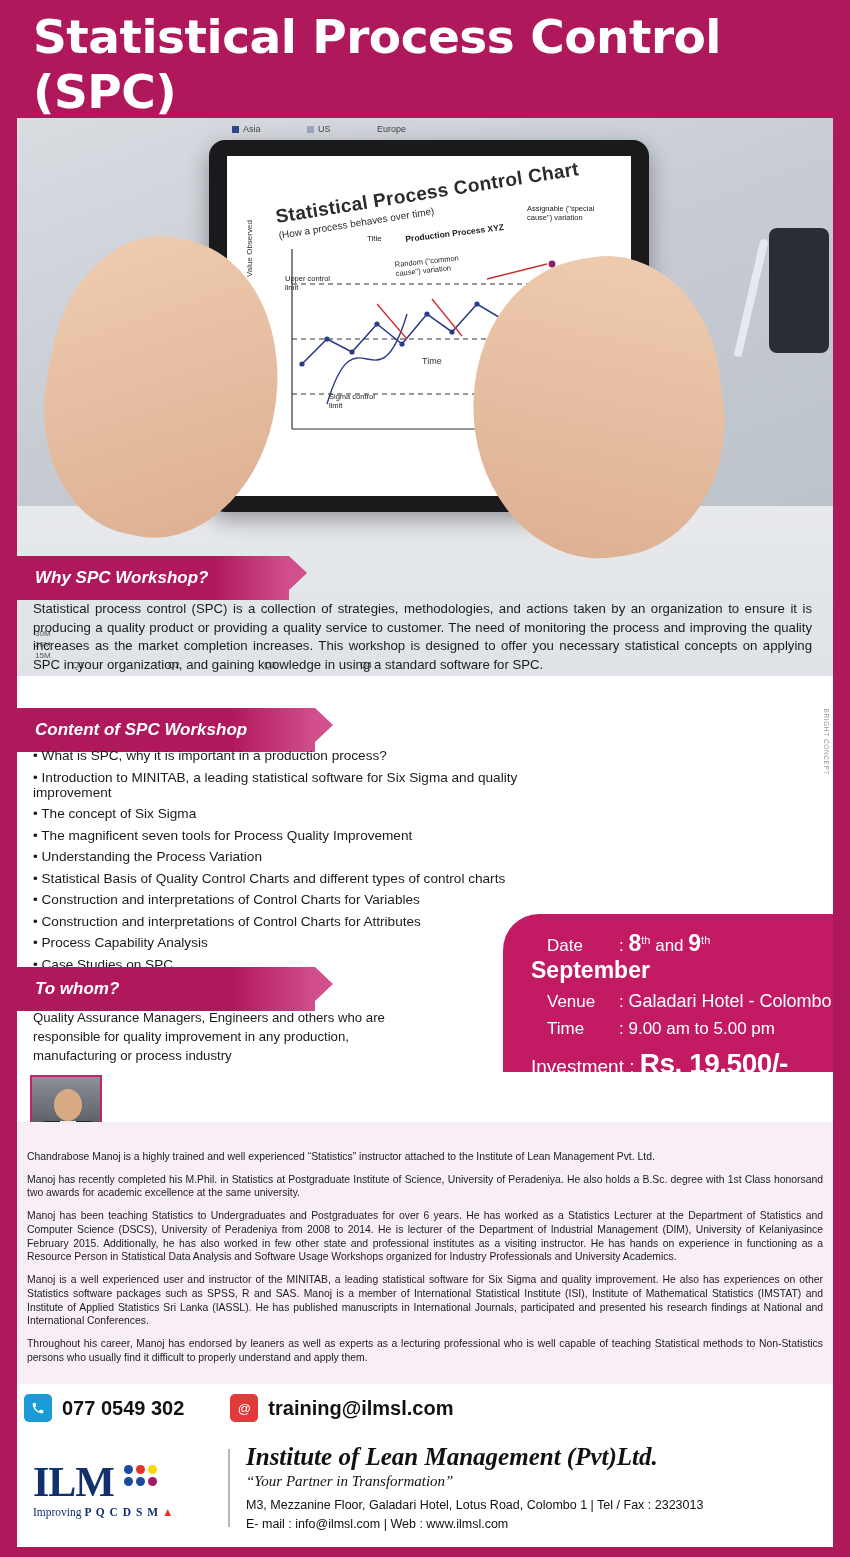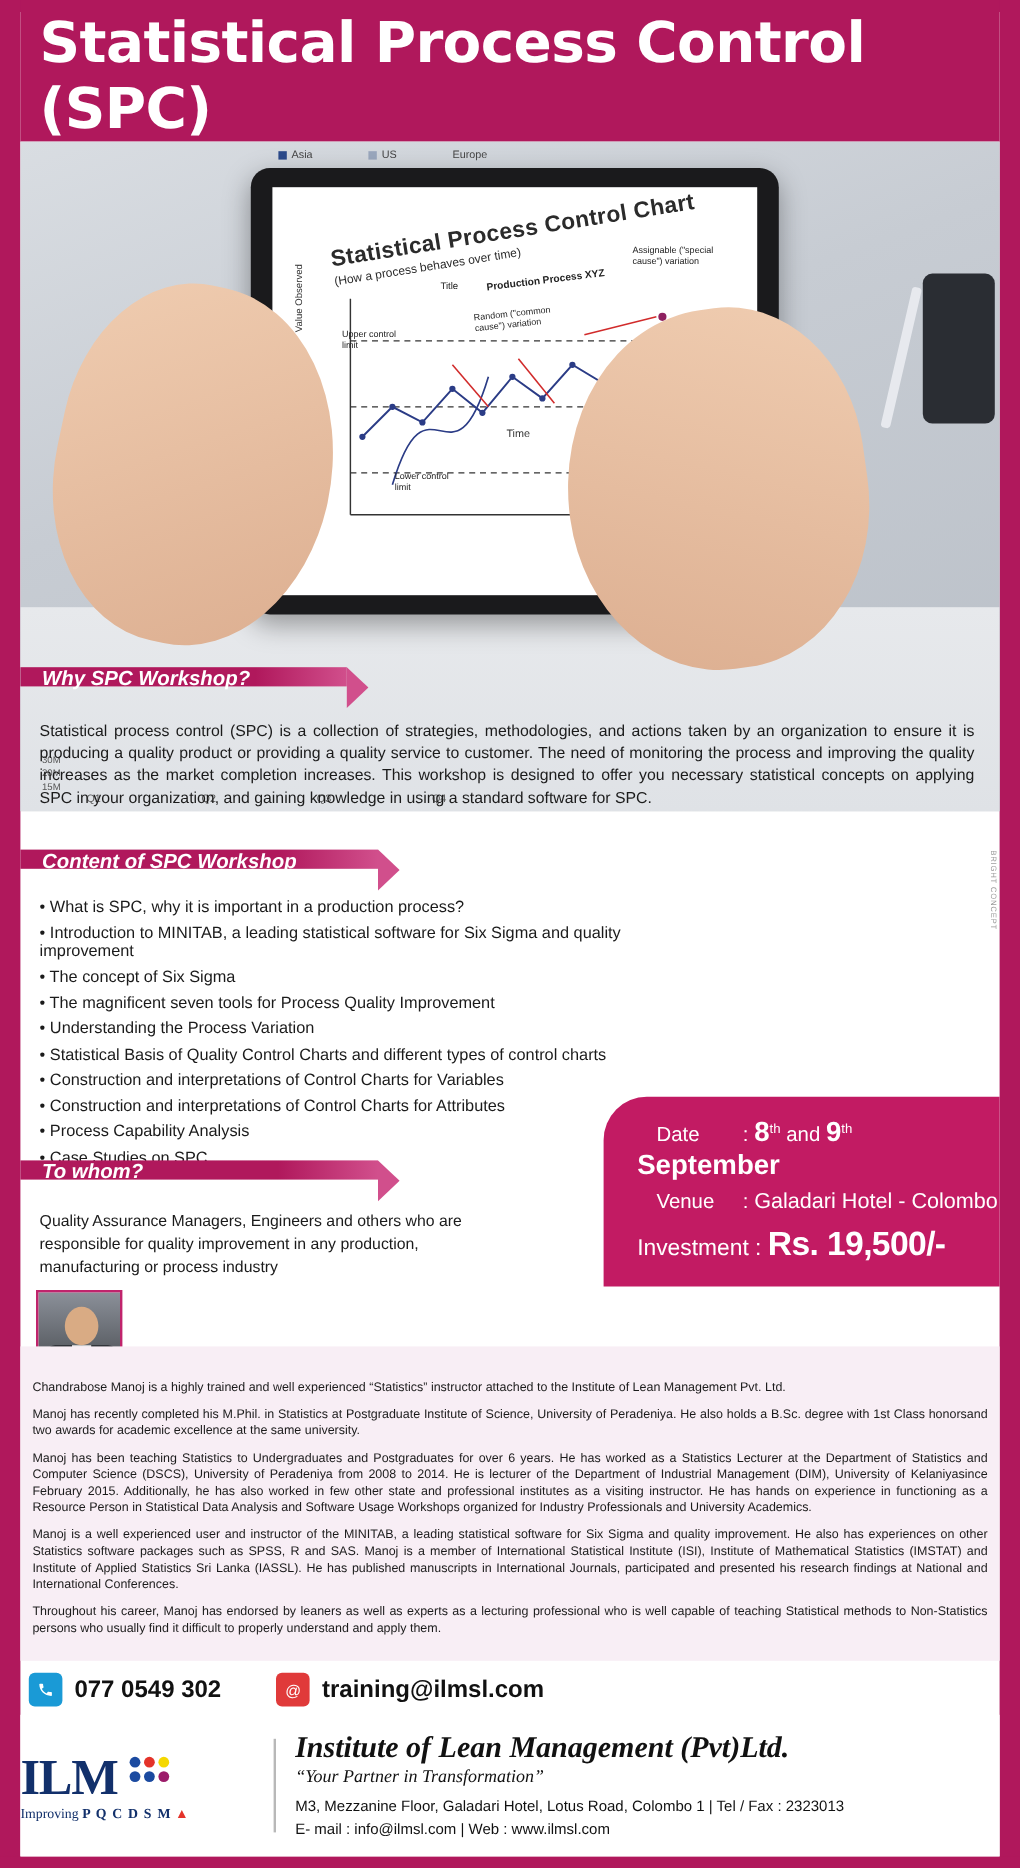--- a/index.html
+++ b/index.html
@@ -86,23 +86,23 @@
   .hand-l { left: 30px; top: 120px; width: 230px; height: 300px; transform: rotate(12deg); background: linear-gradient(150deg,#f0cdb1,#dcae90); border-radius: 45% 55% 50% 50%; }
   .hand-r { right: 110px; top: 140px; width: 250px; height: 300px; transform: rotate(-8deg); background: linear-gradient(200deg,#f0cdb1,#dcae90); border-radius: 55% 45% 50% 50%; }
   .pen {
     position: absolute; right: 78px; top: 120px; width: 8px; height: 120px;
     background: #e7e9ee; transform: rotate(13deg); border-radius: 3px;
   }
   .phone { position: absolute; right: 4px; top: 110px; width: 60px; height: 125px; background: #2a2d33; border-radius: 8px;}
 
   
   .sec-bar {
-    position: absolute; left: 17px; height: 16px;
+    position: absolute; left: 17px; height: 44px;
     background: linear-gradient(90deg, #b0185c 72%, #d14f8c 100%);
-    color: #fff; display: flex; 
+    color: #fff; display: flex; align-items: center;
     font-style: italic; font-weight: bold; font-size: 17px;
     padding-left: 18px;
   }
   .sec-bar::after {
     content: ""; position: absolute; right: -18px; top: 0;
     border-left: 18px solid #d14f8c;
     border-top: 17px solid transparent;
     border-bottom: 17px solid transparent;
   }
   .body-text {
@@ -158,21 +158,21 @@
     font-size: 13px;
   }
   .ico.mail { background: #e03a3a; }
   .contact .txt { font-size: 20px; font-weight: bold; color: #111; }
   .contact .gap { width: 26px; }
 
   .footer {
     position: absolute; left: 17px; right: 17px; bottom: 10px; height: 118px;
     background: #fff; display: flex; align-items: center;
   }
-  .logo { width: 195px; padding-left: 0; }
+  .logo { width: 195px; padding-left: 16px; }
   .logo .ilm {
     font-family: "Liberation Serif", serif;
     font-size: 42px; font-weight: bold; color: #12306b; letter-spacing: -1px;
   }
   .dots { display: inline-block; vertical-align: 10px; margin-left: 6px;}
   .dots i { display: block; height: 9px; }
   .dots i span { display: inline-block; width: 9px; height: 9px; margin-right: 3px; border-radius: 50%; }
   .logo .sub { font-size: 11.5px; color: #12306b; font-family: "Liberation Serif", serif; }
   .logo .sub b { letter-spacing: 1px; }
   .divider { width: 2px; height: 78px; background: #b8b8b8; margin: 0 16px; }
@@ -261,21 +261,21 @@
           <line x1="120" y1="60" x2="150" y2="95" stroke="#d12b2b" stroke-width="1.3"></line>
           <line x1="175" y1="55" x2="205" y2="92" stroke="#d12b2b" stroke-width="1.3"></line>
           <line x1="230" y1="35" x2="290" y2="20" stroke="#d12b2b" stroke-width="1.3"></line>
         </svg>
 
         <div class="ylab">Value Observed</div>
         <div class="xlab">Time</div>
         <div style="position:absolute;left:140px;top:78px;font-size:8px;color:#222">Title</div>
         <div style="position:absolute;left:178px;top:72px;font-size:8.5px;color:#222;font-weight:bold;transform:rotate(-7deg)">Production Process XYZ</div>
         <div style="position:absolute;left:58px;top:118px;font-size:7.5px;color:#222;width:50px">Upper control limit</div>
-        <div style="position:absolute;left:102px;top:236px;font-size:7.5px;color:#222;width:50px">Lower control limit</div>
+        <div style="position:absolute;left:102px;top:236px;font-size:7.5px;color:#222;width:50px">Sigma control limit</div>
         <div style="position:absolute;left:168px;top:100px;font-size:7.5px;color:#222;width:78px;transform:rotate(-6deg)">Random ("common cause") variation</div>
         <div style="position:absolute;left:300px;top:48px;font-size:7.5px;color:#222;width:78px">Assignable ("special cause") variation</div>
         <div style="position:absolute;left:330px;top:108px;font-size:7.5px;color:#222">Centerline</div>
       </div>
     </div>
 
     <div class="hand hand-l"></div>
     <div class="hand hand-r"></div>
   </div>
 
@@ -311,20 +311,24 @@
     <div class="line">
       <span class="lbl">Date</span>:
       <span class="big">8</span><sup>th</sup>
       <span>and</span>
       <span class="big">9</span><sup>th</sup>
       <span class="big">September</span>
     </div>
     <div class="line">
       <span class="lbl">Venue</span>:
       <span style="font-size:18px">Galadari Hotel - Colombo</span>
+    </div>
+    <div class="line">
+      <span class="lbl">Time</span>:
+      <span>9.00 am to 5.00 pm</span>
     </div>
     <div class="invest">
       <span>Investment :</span>
       <span class="amt">Rs. 19,500/-</span>
     </div>
   </div>
 
   <div class="portrait">
     <div class="body"></div>
       <div class="shirt"></div>

